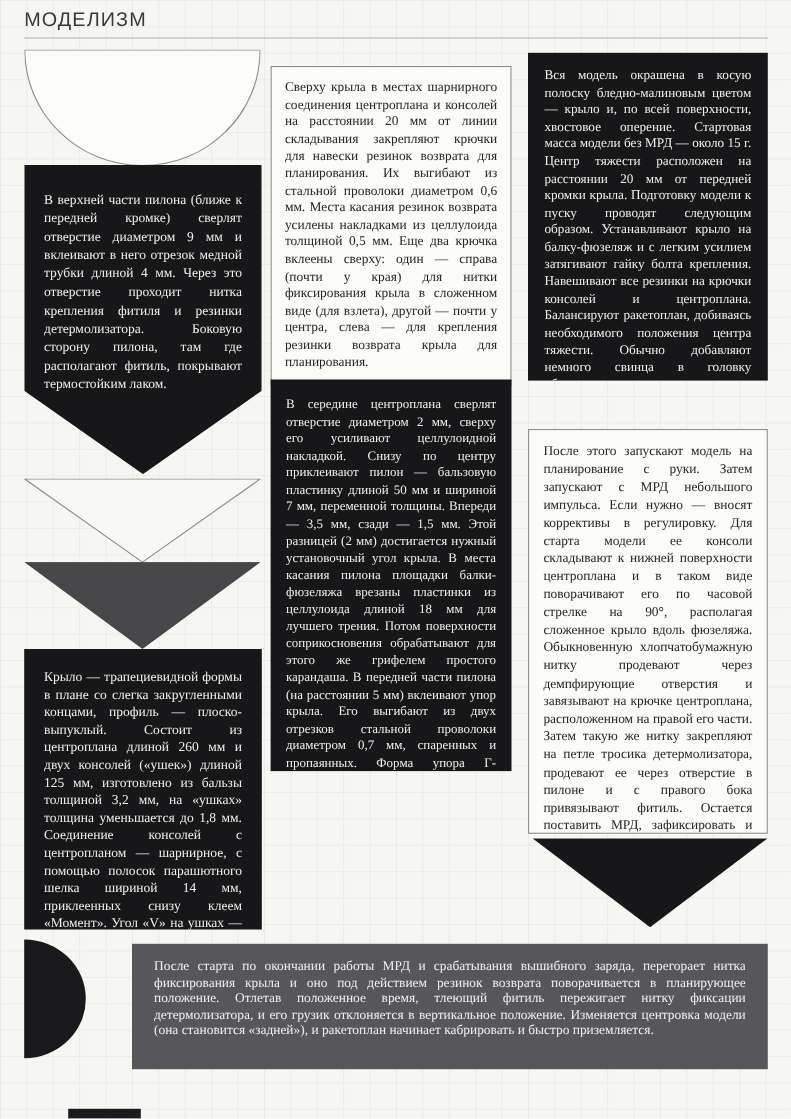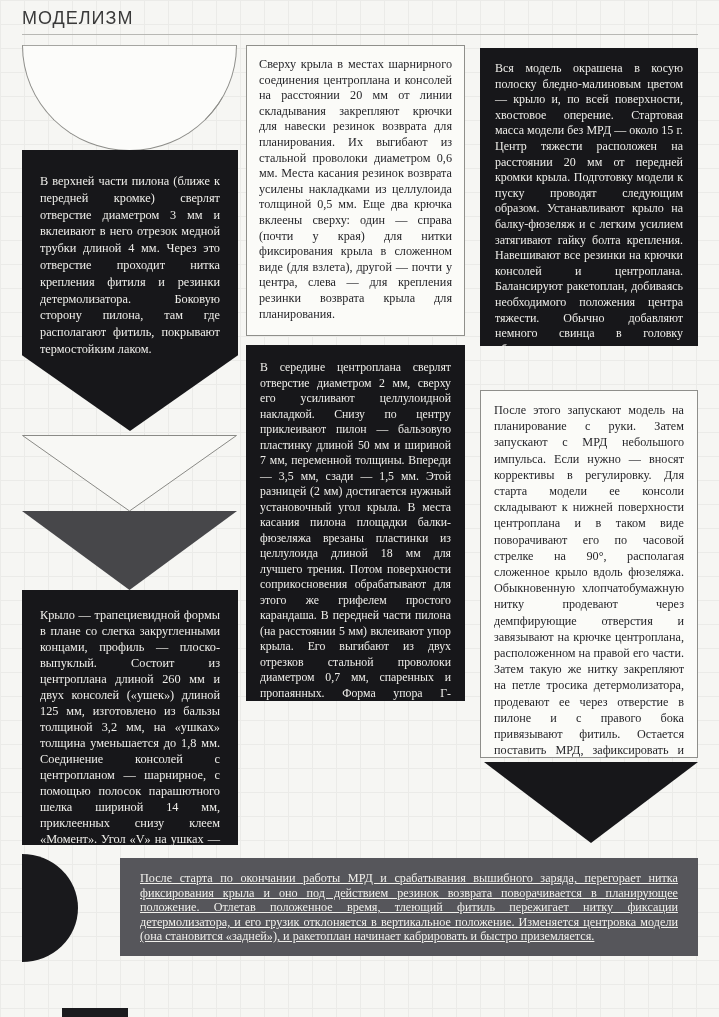--- a/index.html
+++ b/index.html
@@ -42,53 +42,53 @@
 <body>
 
 <div class="page">
 
   <div class="abs title" style="left:22px; top:8px;">МОДЕЛИЗМ</div>
   <div class="abs rule" style="left:22px; top:34px; width:676px;"></div>
 
   <div class="abs semicircle" style="left:22px; top:45px; width:215px; height:106px;"></div>
 
   <div class="abs black-panel pylon-panel" style="left:22px; top:150px; width:216px; height:281px;">
-    <div class="txt" style="padding:23px 18px 0 18px; font-size:12.3px; line-height:16.8px;">В верхней части пилона (ближе к передней кромке) сверлят отверстие диаметром 3 мм и вклеивают в него отрезок медной трубки длиной 4 мм. Через это отверстие проходит нитка крепления фитиля и резинки детермолизатора. Боковую сторону пилона, там где располагают фитиль, покрывают термостойким лаком.</div>
+    <div class="txt" style="padding:23px 18px 0 18px; font-size:12.3px; line-height:16.8px;">В верхней части пилона (ближе к передней кромке) сверлят отверстие диаметром 9 мм и вклеивают в него отрезок медной трубки длиной 4 мм. Через это отверстие проходит нитка крепления фитиля и резинки детермолизатора. Боковую сторону пилона, там где располагают фитиль, покрывают термостойким лаком.</div>
   </div>
 
   <svg class="abs" style="left:22px; top:435px;" width="215" height="77" viewBox="0 0 215 77">
     <polygon points="0.5,0.5 214.5,0.5 107.5,76" fill="#f8f8f5" stroke="#8a8a86" stroke-width="1"></polygon>
   </svg>
 
   <div class="abs tri-gray" style="left:22px; top:511px; width:215px; height:79px;"></div>
 
   <div class="abs black-panel" style="left:22px; top:590px; width:216px; height:255px;">
     <div class="txt" style="padding:17px 18px 0 18px; font-size:12.3px; line-height:16px;">Крыло — трапециевидной формы в плане со слегка закругленными концами, профиль — плоско-выпуклый. Состоит из центроплана длиной 260 мм и двух консолей («ушек») длиной 125 мм, изготовлено из бальзы толщиной 3,2 мм, на «ушках» толщина уменьшается до 1,8 мм. Соединение консолей с центропланом — шарнирное, с помощью полосок парашютного шелка шириной 14 мм, приклеенных снизу клеем «Момент». Угол «V» на ушках — 15° (от горизонтали).</div>
   </div>
 
-  <div class="abs white-panel" style="left:246px; top:45px; width:219px; height:291px;">
+  <div class="abs white-panel" style="left:246px; top:60px; width:219px; height:291px;">
     <div class="txt" style="padding:11px 12px 0 12px; font-size:12.2px; line-height:15.6px;">Сверху крыла в местах шарнирного соединения центроплана и консолей на расстоянии 20 мм от линии складывания закрепляют крючки для навески резинок возврата для планирования. Их выгибают из стальной проволоки диаметром 0,6 мм. Места касания резинок возврата усилены накладками из целлулоида толщиной 0,5 мм. Еще два крючка вклеены сверху: один — справа (почти у края) для нитки фиксирования крыла в сложенном виде (для взлета), другой — почти у центра, слева — для крепления резинки возврата крыла для планирования.</div>
   </div>
 
   <div class="abs black-panel" style="left:246px; top:345px; width:219px; height:356px;">
     <div class="txt" style="padding:15px 14px 0 14px; font-size:11.8px; line-height:15.5px;">В середине центроплана сверлят отверстие диаметром 2 мм, сверху его усиливают целлулоидной накладкой. Снизу по центру приклеивают пилон — бальзовую пластинку длиной 50 мм и шириной 7 мм, переменной толщины. Впереди — 3,5 мм, сзади — 1,5 мм. Этой разницей (2 мм) достигается нужный установочный угол крыла. В места касания пилона площадки балки-фюзеляжа врезаны пластинки из целлулоида длиной 18 мм для лучшего трения. Потом поверхности соприкосновения обрабатывают для этого же грифелем простого карандаша. В передней части пилона (на расстоянии 5 мм) вклеивают упор крыла. Его выгибают из двух отрезков стальной проволоки диаметром 0,7 мм, спаренных и пропаянных. Форма упора Г-образная (при виде спереди). Ось поворота крыла представляет собой болт, выточенный из дюралюминия, длиной 15 мм и диаметром 2 мм, резьба — на длине 6 мм. Головка болта — сферическая, ее диаметр — 6 мм, с пропилом под отвертку. Снизу на ось навинчивается гайка.</div>
   </div>
 
   <div class="abs black-panel" style="left:480px; top:48px; width:218px; height:298px;">
     <div class="txt" style="padding:13px 15px 0 15px; font-size:12px; line-height:15.6px;">Вся модель окрашена в косую полоску бледно-малиновым цветом — крыло и, по всей поверхности, хвостовое оперение. Стартовая масса модели без МРД — около 15 г. Центр тяжести расположен на расстоянии 20 мм от передней кромки крыла. Подготовку модели к пуску проводят следующим образом. Устанавливают крыло на балку-фюзеляж и с легким усилием затягивают гайку болта крепления. Навешивают все резинки на крючки консолей и центроплана. Балансируют ракетоплан, добиваясь необходимого положения центра тяжести. Обычно добавляют немного свинца в головку обтекателя или же закрепляют его к тяге (тросику) детермолизатора.</div>
   </div>
 
   <div class="abs white-panel" style="left:480px; top:390px; width:218px; height:368px;">
     <div class="txt" style="padding:11px 13px 0 13px; font-size:12.2px; line-height:16.2px;">После этого запускают модель на планирование с руки. Затем запускают с МРД небольшого импульса. Если нужно — вносят коррективы в регулировку. Для старта модели ее консоли складывают к нижней поверхности центроплана и в таком виде поворачивают его по часовой стрелке на 90°, располагая сложенное крыло вдоль фюзеляжа. Обыкновенную хлопчатобумажную нитку продевают через демпфирующие отверстия и завязывают на крючке центроплана, расположенном на правой его части. Затем такую же нитку закрепляют на петле тросика детермолизатора, продевают ее через отверстие в пилоне и с правого бока привязывают фитиль. Остается поставить МРД, зафиксировать и поджечь.</div>
 
   </div>
 
   <div class="abs tri-black" style="left:484px; top:762px; width:214px; height:81px;"></div>
 
   <div class="abs halfcircle" style="left:22px; top:854px; width:56px; height:108px;"></div>
 
-  <div class="abs gray-panel" style="left:120px; top:858px; width:578px; height:98px;text-decoration:underline;">
+  <div class="abs gray-panel" style="left:120px; top:858px; width:578px; height:114px;">
     <div class="txt" style="padding:13px 20px 0 20px; font-size:12.2px; line-height:14.6px;">После старта по окончании работы МРД и срабатывания вышибного заряда, перегорает нитка фиксирования крыла и оно под действием резинок возврата поворачивается в планирующее положение. Отлетав положенное время, тлеющий фитиль пережигает нитку фиксации детермолизатора, и его грузик отклоняется в вертикальное положение. Изменяется центровка модели (она становится «задней»), и ракетоплан начинает кабрировать и быстро приземляется.</div>
   </div>
 
   <div class="abs marker" style="left:62px; top:1008px; width:66px; height:9px;"></div>
 
 </div>
 
 </body></html>

